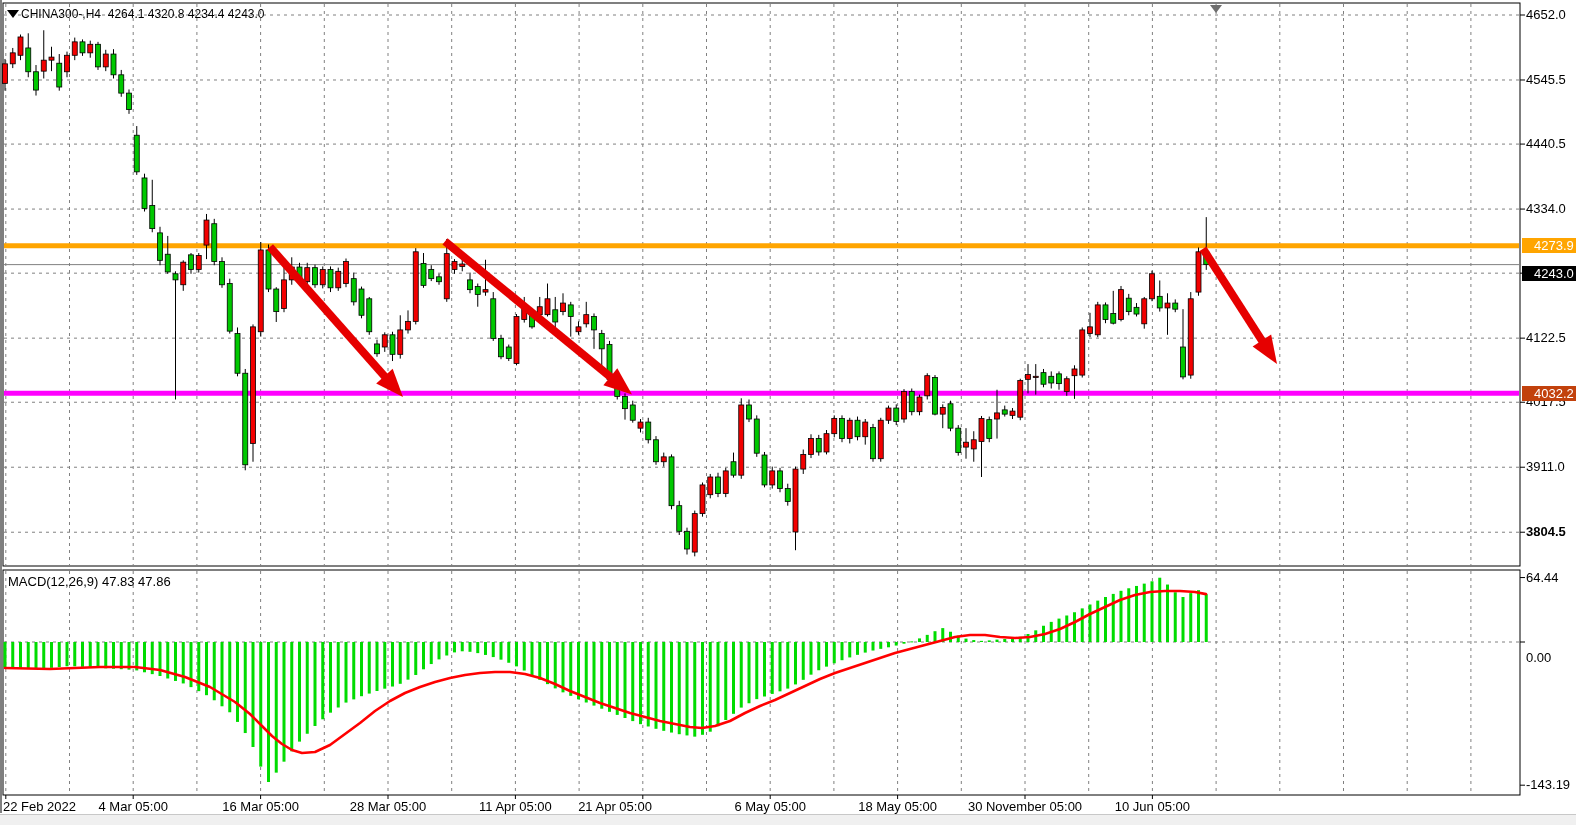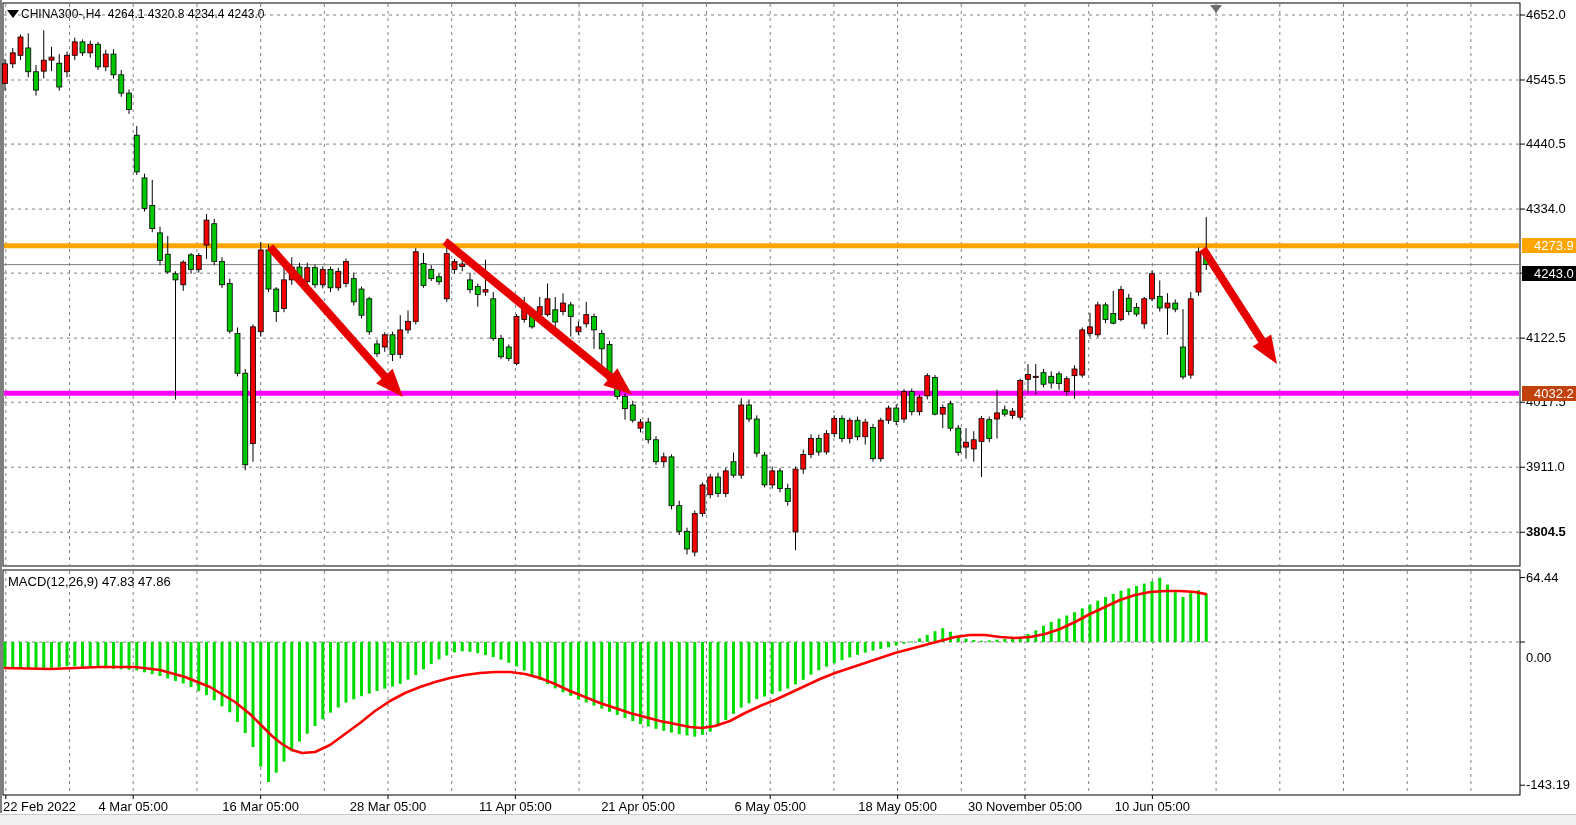--- a/index.html
+++ b/index.html
@@ -622,21 +622,21 @@
       <div class="lbl macd-lbl" style="top: 569.56px;">64.44</div>
       <div class="lbl macd-lbl" style="top: 650px;">0.00</div>
       <div class="lbl macd-lbl" style="top: 777.19px;">-143.19</div>
     </div>
   <div id="date-labels">
       <div class="lbl date-lbl first" style="left: 3px;">22 Feb 2022</div>
       <div class="lbl date-lbl" style="left: 133.2px;">4 Mar 05:00</div>
       <div class="lbl date-lbl" style="left: 260.6px;">16 Mar 05:00</div>
       <div class="lbl date-lbl" style="left: 388px;">28 Mar 05:00</div>
       <div class="lbl date-lbl" style="left: 515.4px;">11 Apr 05:00</div>
-      <div class="lbl date-lbl" style="left: 638px;">21 Apr 05:00</div>
+      <div class="lbl date-lbl" style="left: 615px;">21 Apr 05:00</div>
       <div class="lbl date-lbl" style="left: 770.2px;">6 May 05:00</div>
       <div class="lbl date-lbl" style="left: 897.6px;">18 May 05:00</div>
       <div class="lbl date-lbl" style="left: 1025px;">30 November 05:00</div>
       <div class="lbl date-lbl" style="left: 1152.4px;">10 Jun 05:00</div>
     </div>
   <div id="badges">
       <div class="badge" style="background: rgb(255, 165, 0); top: 238.254px;">4273.9</div>
       <div class="badge" style="background: rgb(0, 0, 0); top: 266px;">4243.0</div>
       <div class="badge" style="background: #c2410c; top: 385.764px;">4032.2</div>
     </div>

